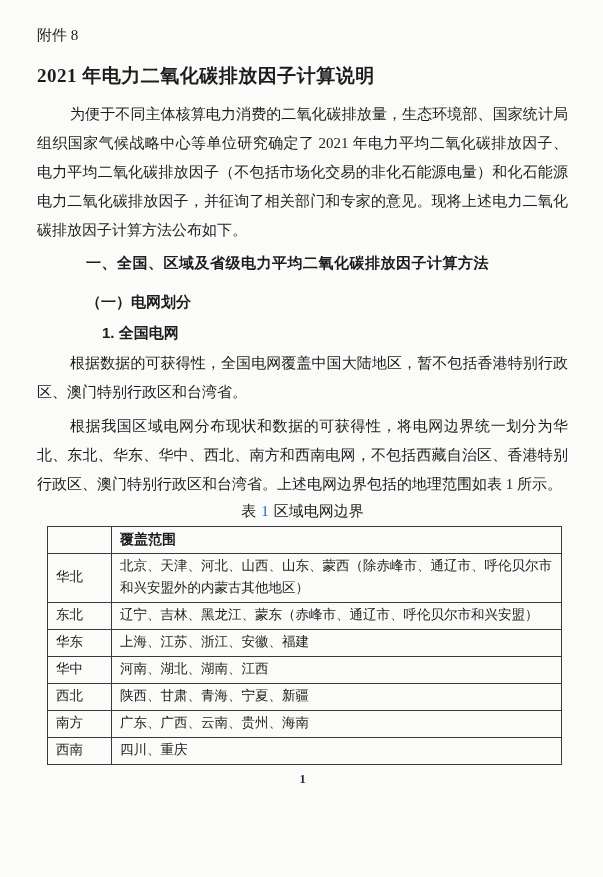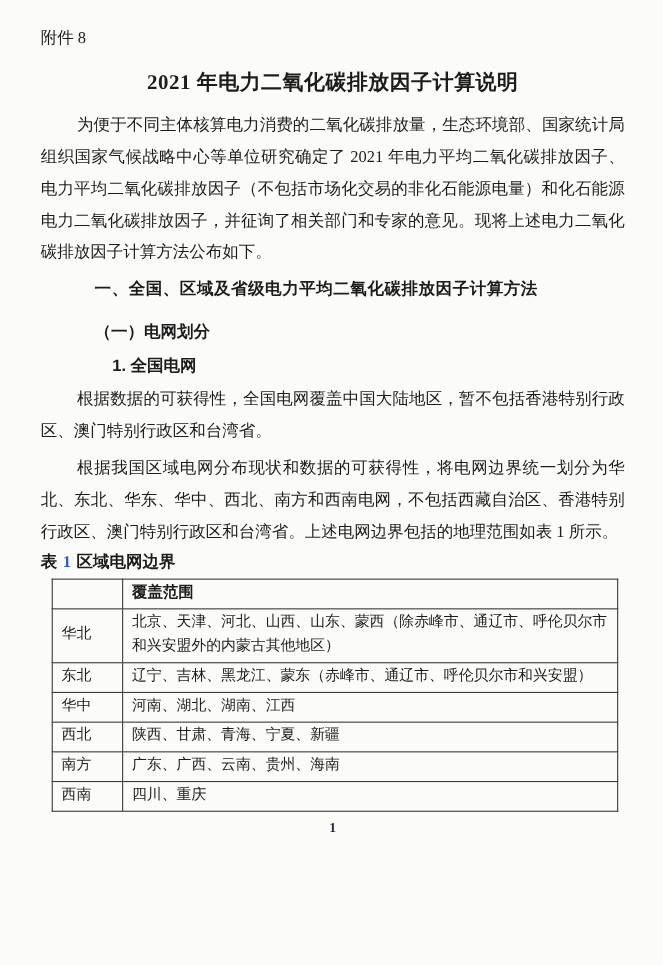--- a/index.html
+++ b/index.html
@@ -16,21 +16,21 @@
     width: 603px;
     height: 877px;
     padding: 25px 35px 0 37px;
   }
   .attachment {
     font-size: 15px;
     line-height: 20px;
   }
   .title {
     margin: 17px 0 0;
-    text-align: center;
+    text-align: left;
     font-size: 19px;
     line-height: 27px;
     font-weight: bold;
     letter-spacing: 0.5px;
   }
   .body-p {
     margin: 0;
     font-size: 15px;
     line-height: 29px;
     text-align: justify;
@@ -44,22 +44,23 @@
     font-size: 15px;
     line-height: 22px;
   }
   .h-l1 { margin-top: 7px;  text-indent: 49px; letter-spacing: 0.5px; }
   .h-l2 { margin-top: 17px; text-indent: 49px; }
   .h-l3 { margin-top: 9px;  text-indent: 65px; }
   .h-l3b { margin-top: 12px; text-indent: 65px; }
   .p-after-h { margin-top: 5px; }
   .table-caption {
     margin-top: 1px;
+    text-align: center;
     font-family: "Liberation Sans", "DejaVu Sans", sans-serif;
-    font-weight: bold;
+    font-weight: normal;
     font-size: 15px;
     line-height: 22px;
   }
   .table-caption .cap-num {
     color: #2b5bd7;
     margin: 0 5px;
     font-family: "Liberation Serif", "DejaVu Serif", serif;
   }
   table.region-table {
     margin: 4px 0 0 10px;
@@ -134,20 +135,24 @@
     <tbody>
       <tr>
         <td class="col-region">华北</td>
         <td class="col-coverage">北京、天津、河北、山西、山东、蒙西（除赤峰市、通辽市、呼伦贝尔市和兴安盟外的内蒙古其他地区）</td>
       </tr>
       <tr>
         <td class="col-region">东北</td>
         <td class="col-coverage">辽宁、吉林、黑龙江、蒙东（赤峰市、通辽市、呼伦贝尔市和兴安盟）</td>
       </tr>
       <tr>
+        <td class="col-region">华东</td>
+        <td class="col-coverage">上海、江苏、浙江、安徽、福建</td>
+      </tr>
+      <tr>
         <td class="col-region">华中</td>
         <td class="col-coverage">河南、湖北、湖南、江西</td>
       </tr>
       <tr>
         <td class="col-region">西北</td>
         <td class="col-coverage">陕西、甘肃、青海、宁夏、新疆</td>
       </tr>
       <tr>
         <td class="col-region">南方</td>
         <td class="col-coverage">广东、广西、云南、贵州、海南</td>

